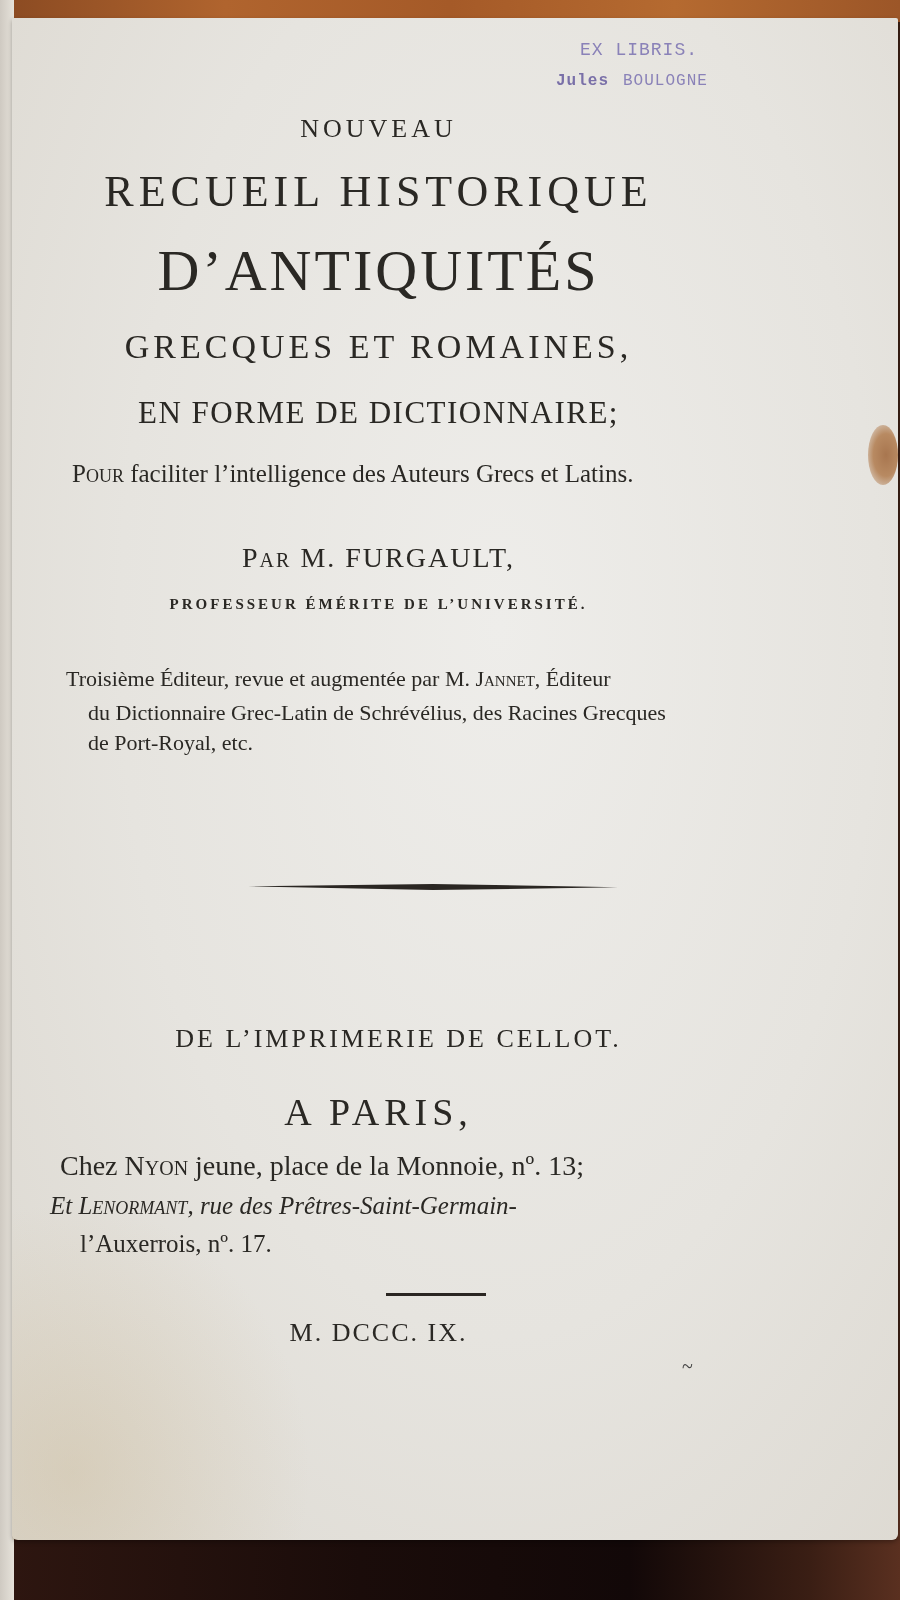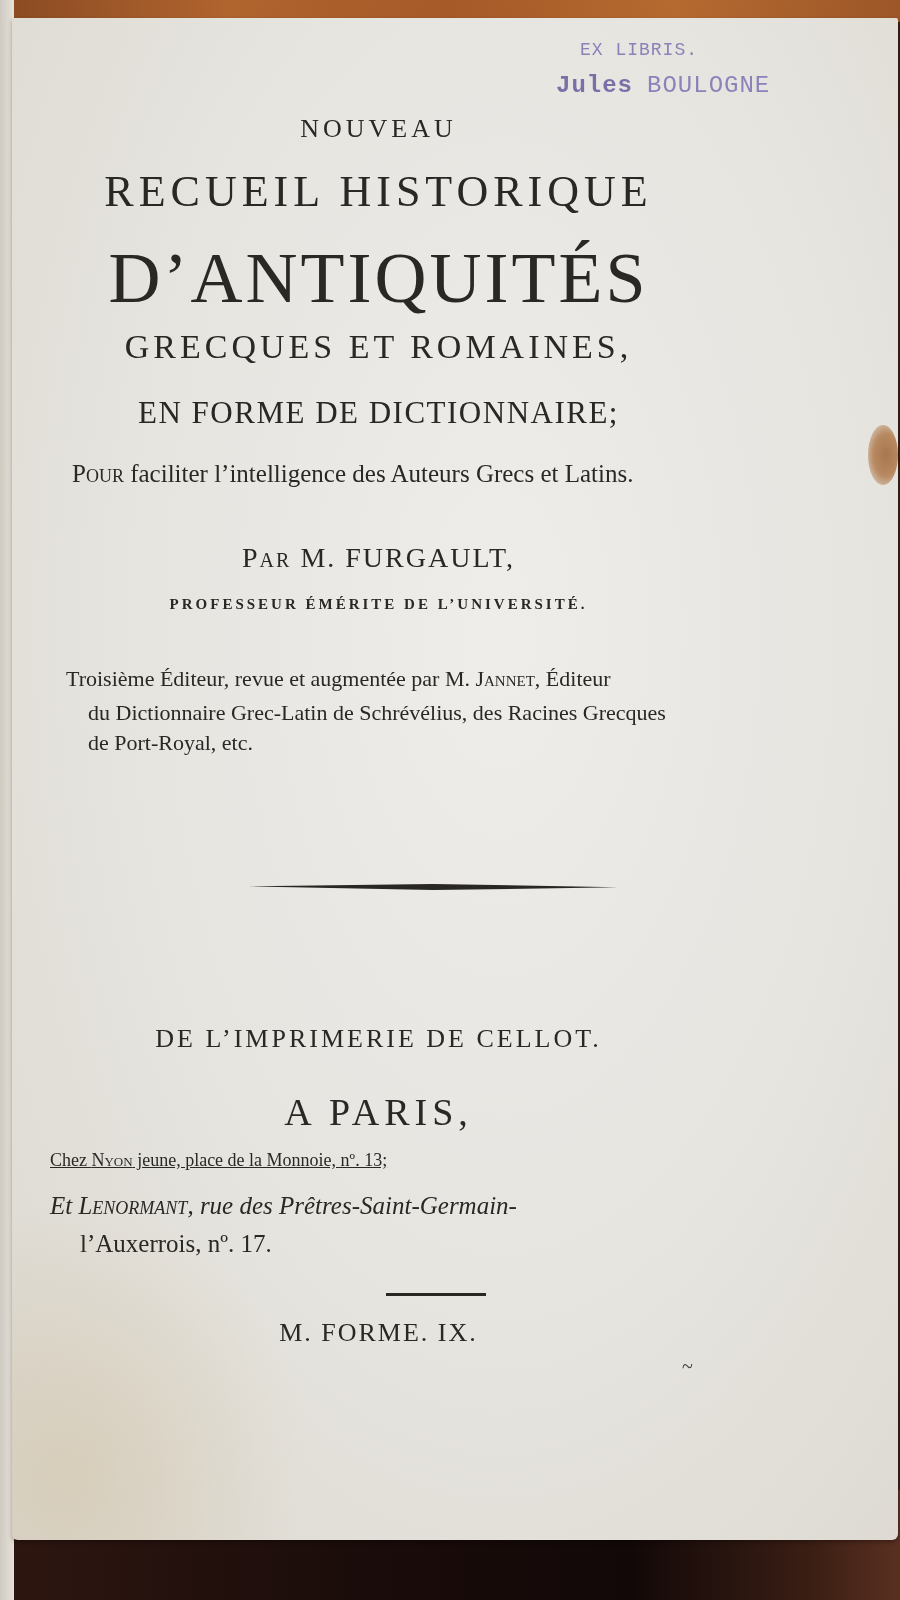--- a/index.html
+++ b/index.html
@@ -34,47 +34,47 @@
   }
   .stain {
     position: absolute; left: 868px; top: 425px; width: 30px; height: 60px;
     border-radius: 50%;
     background: radial-gradient(ellipse at 60% 50%, #a8764f 0%, #b88a62 50%, rgba(190,150,110,0) 100%);
   }
   .stamp {
     position: absolute; color: #8a82b8; letter-spacing: 1px; font-family: Liberation Mono, monospace;
   }
   .stamp-1 { left: 580px; top: 40px; font-size: 18px; }
-  .stamp-2 { left: 556px; top: 72px; font-size: 24px; }
+  .stamp-2 { left: 556px; top: 72px; font-size: 16px; }
   .stamp-2 .j { font-weight: bold; color: #7a70a8; margin-right: 14px; }
 
   .line { position: absolute; white-space: nowrap; }
   .center { left: 0; width: 757px; text-align: center; }
 
   .t-nouveau { top: 114px; font-size: 26px; letter-spacing: 4px; }
   .t-recueil { top: 166px; font-size: 44px; letter-spacing: 5px; }
-  .t-antiq { top: 237px; font-size: 72px; letter-spacing: 3px; }
+  .t-antiq { top: 237px; font-size: 58px; letter-spacing: 3px; }
   .t-grecques { top: 328px; font-size: 34px; letter-spacing: 4px; }
   .t-forme { top: 395px; font-size: 31px; letter-spacing: 1.5px; }
   .t-pour { top: 460px; left: 72px; font-size: 25px; }
   .sc { font-variant: small-caps; }
   .t-par { top: 542px; font-size: 28px; letter-spacing: 2px; }
   .t-prof { top: 596px; font-size: 15px; font-weight: bold; letter-spacing: 3px; }
   .t-ed1 { top: 666px; left: 66px; font-size: 22px; }
   .t-ed2 { top: 700px; left: 88px; font-size: 22px; }
   .t-ed3 { top: 730px; left: 88px; font-size: 22px; text-align: right; }
 
   .rule-big {
     position: absolute; left: 248px; top: 884px; width: 370px; height: 6px;
     background: #2a2622;
     clip-path: polygon(0 40%, 50% 0, 100% 55%, 50% 100%);
   }
-  .t-imp { top: 1024px; font-size: 26px; letter-spacing: 3px; }
+  .t-imp { top: 1024px; font-size: 26px; letter-spacing: 3px; padding-left: 20px; }
   .t-paris { top: 1090px; font-size: 38px; letter-spacing: 5px; }
-  .t-chez { top: 1150px; left: 50px; font-size: 18px; text-decoration: underline; }
+  .t-chez { top: 1150px; left: 60px; font-size: 28px; }
   .t-et { top: 1192px; left: 50px; font-size: 25px; font-style: italic; }
   .t-aux { top: 1230px; left: 80px; font-size: 25px; }
   .rule-small {
     position: absolute; left: 386px; top: 1293px; width: 100px; height: 3px; background: #2a2622;
   }
   .t-year { top: 1318px; font-size: 26px; letter-spacing: 2px; }
   .mark {
     position: absolute; left: 682px; top: 1355px; font-size: 20px; color: #444;
   }
 </style>
@@ -122,14 +122,14 @@
 
 <div class="line t-chez">
   <span>Chez </span><span class="sc">Nyon</span><span> jeune, place de la Monnoie, nº. 13;</span>
 </div>
 <div class="line t-et">
   <span>Et </span><span class="sc">Lenormant</span><span>, rue des Prêtres-Saint-Germain-</span>
 </div>
 <div class="line t-aux">l’Auxerrois, nº. 17.</div>
 
 <div class="rule-small"></div>
-<div class="line center t-year">M. FORME. IX.</div>
+<div class="line center t-year">M. DCCC. IX.</div>
 <div class="mark">~</div>
 
 </body></html>

